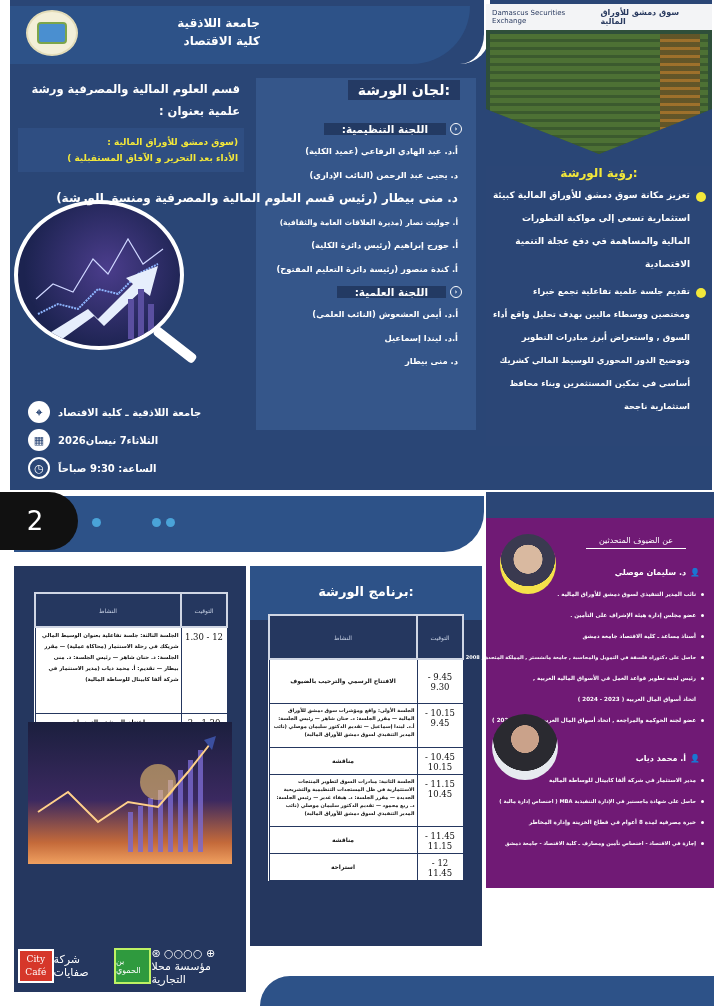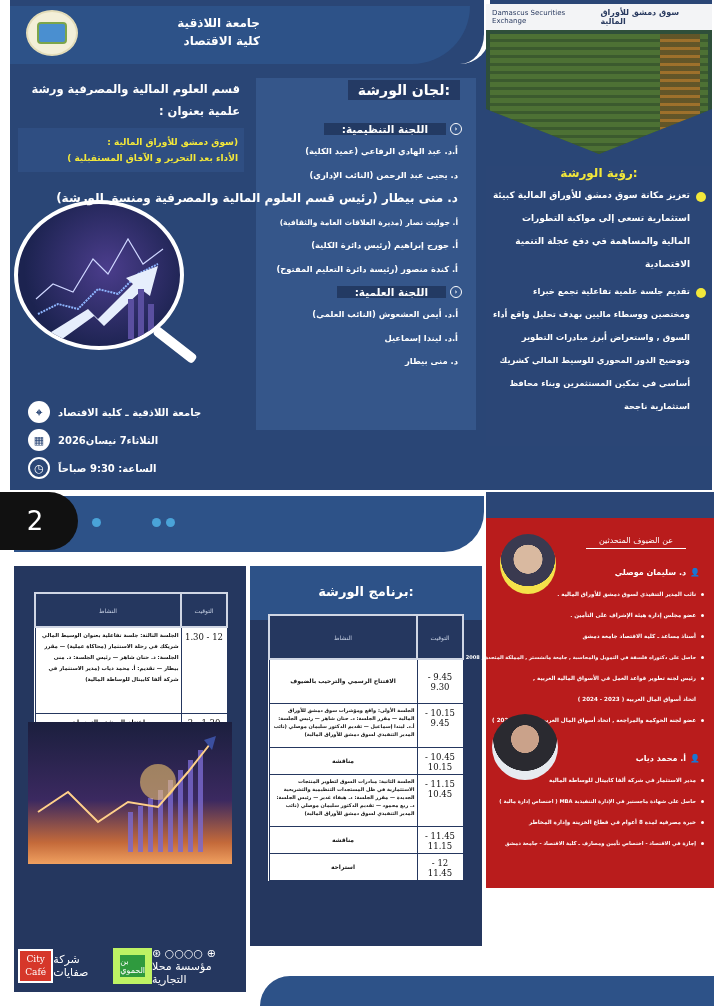--- a/index.html
+++ b/index.html
@@ -45,34 +45,34 @@
 .bullet-block .dot{width:10px;height:10px;border-radius:50%;background:#f3e83a;flex:none;margin-top:8px}
 .bullet-block p{color:#fff;font-size:9px;font-weight:bold;line-height:23px;text-align:right}
 
 #divider{left:0;top:490px;width:720px;height:70px;background:#fff;}
 #div-band{left:14px;top:496px;width:470px;height:56px;background:#2d5288;border-radius:0 0 40px 0;}
 #page-num{left:0;top:492px;width:78px;height:58px;background:#111;border-radius:0 30px 30px 0;color:#fff;font-size:26px;display:flex;align-items:center;justify-content:center;padding-right:8px}
 .dotc{width:9px;height:9px;border-radius:50%;background:#4aa3d8}
 
 #bottom-left{left:14px;top:566px;width:232px;height:380px;background:#25375f;}
 #bottom-mid{left:250px;top:566px;width:232px;height:380px;background:#25375f;}
-#bottom-right{left:486px;top:518px;width:228px;height:370px;background:#b91c1c;}
+#bottom-right{left:486px;top:518px;width:228px;height:370px;background:#701a75;}
 table{border-collapse:collapse;background:#fff;direction:rtl}
 th{background:#25375f;color:#c9d3e6;font-size:6px;font-weight:normal;border:2px solid #d0d6e4;height:44px}
 td{border:1px solid #25375f;font-size:6px;color:#111;padding:2px;vertical-align:top;font-weight:bold;line-height:10px}
 td.time{font-family:"DejaVu Serif",serif;font-size:8.5px;font-weight:normal;width:46px;text-align:center;padding-top:4px}
 td.act{text-align:right}
 td.center{text-align:center;vertical-align:middle}
 #program-title{position:absolute;left:0;top:0;width:232px;height:54px;background:#2d5288;color:#fff;font-size:13px;font-weight:bold;text-align:center;padding-top:18px}
 #growth-img{left:28px;top:722px;width:204px;height:142px;background:linear-gradient(180deg,#1b1f3e,#3b2960 55%,#c46a3a 85%,#f0a060);overflow:hidden}
 
 #sponsors{left:14px;top:940px;width:232px;height:52px;background:#25375f;display:flex;align-items:center;justify-content:space-around;padding:0 4px}
 .sp{font-size:11px;color:#fff;}
 #city-cafe{width:38px;height:34px;background:#d6372a;border:2px solid #fff;color:#fff;font-family:"DejaVu Serif",serif;font-size:9px;line-height:13px;display:flex;flex-direction:column;align-items:center;justify-content:center}
-#bin-hamwi{width:40px;height:36px;background:#2f9a3e;border:7px solid #bef264;color:#fff;font-size:8px;display:flex;align-items:center;justify-content:center}
+#bin-hamwi{width:40px;height:36px;background:#2f9a3e;border:2px solid #bef264;color:#fff;font-size:8px;display:flex;align-items:center;justify-content:center}
 #bottom-curve{left:28px;top:966px;width:680px;height:40px;border-top:10px solid #fff;border-left:10px solid #fff;border-radius:40px 0 0 0;background:#2d5288}
 
 #speakers-title{color:#fff;font-size:8px;text-align:center;margin-top:18px;margin-left:100px;width:100px;border-bottom:1px solid #fff;padding-bottom:3px}
 .avatar{border-radius:50%;overflow:hidden}
 #sp1-photo{left:500px;top:534px;width:56px;height:60px;background:radial-gradient(circle at 50% 42%,#d9b9a0 0 32%,#3a3a50 33% 60%,#f4e24a 61%);}
 #sp2-photo{left:492px;top:714px;width:66px;height:66px;background:radial-gradient(circle at 50% 38%,#caa28a 0 26%,#2a2a30 27% 60%,#e7ebf0 61%);}
 .sp-name{color:#fff;font-size:8px;font-weight:bold;direction:rtl;display:flex;gap:4px;align-items:center}
 .sp-list{list-style:none;direction:rtl}
 .sp-list li{color:#fff;font-size:5.6px;font-weight:bold;line-height:21px;text-align:right;white-space:nowrap;position:relative;padding-right:10px}
 .sp-list li:before{content:"";position:absolute;right:2px;top:9px;width:3px;height:3px;border-radius:50%;background:#fff}

